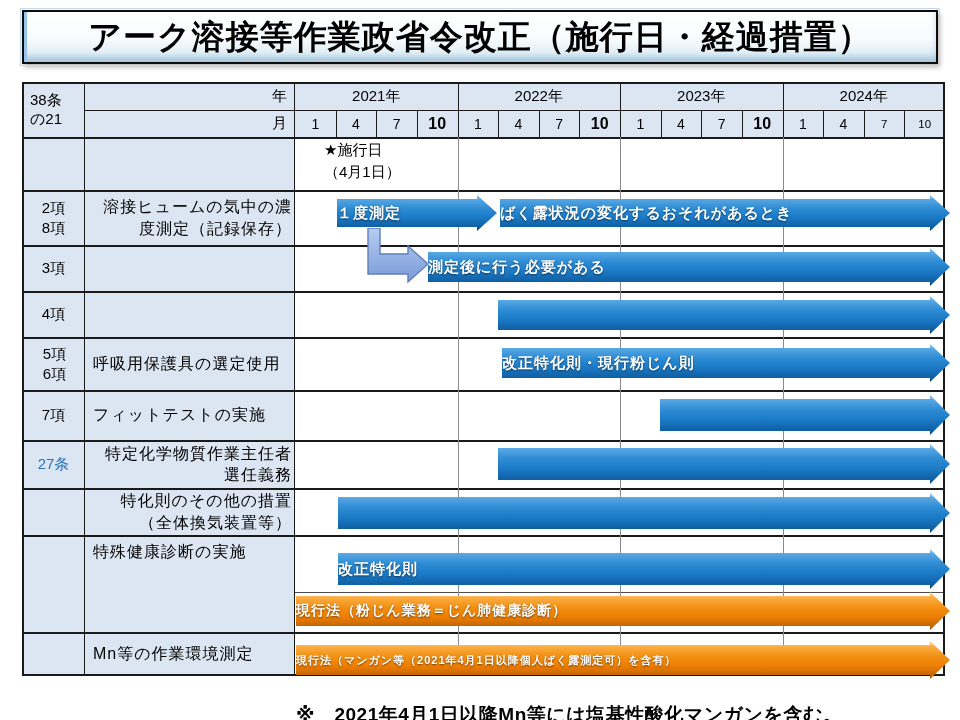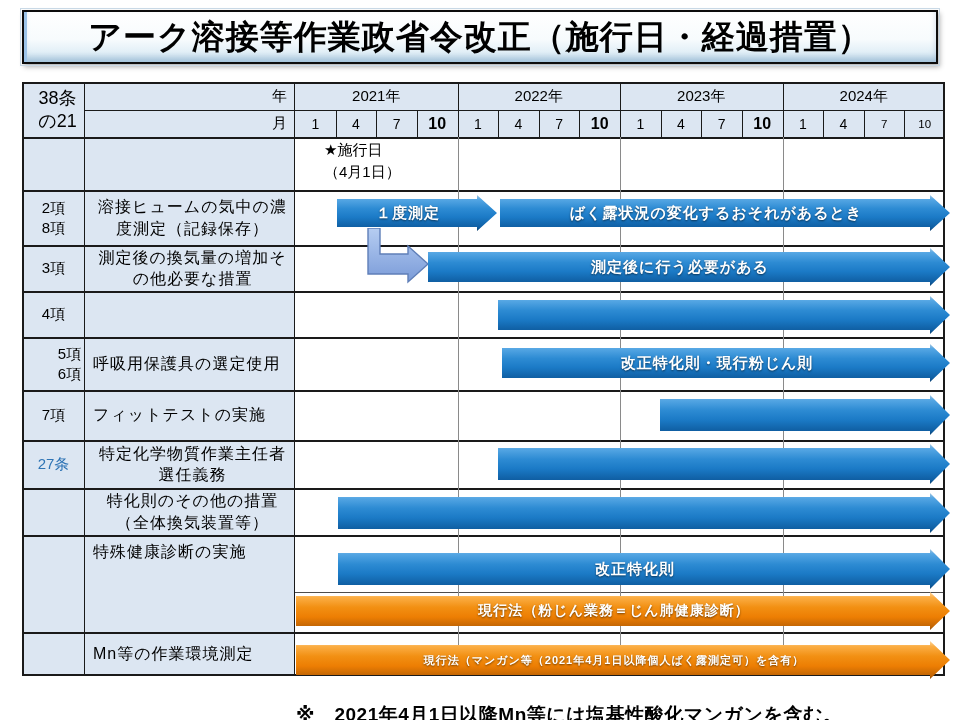--- a/index.html
+++ b/index.html
@@ -10,35 +10,35 @@
     border:2px solid #0c0c0c;box-sizing:border-box;
     background:linear-gradient(180deg,#ffffff 0%,#f7fbfd 55%,#e2eff7 80%,#bfd9e8 100%);
     box-shadow:inset 3px 0 0 #9cc3e8,inset 0 -4px 6px rgba(110,150,190,.35),2px 3px 5px rgba(0,0,0,.3);
     outline:1px solid #c9d9e6;outline-offset:1px;
     display:flex;align-items:center;justify-content:center;}
   #title-bar .t{font-size:33px;font-weight:bold;letter-spacing:1px;}
   
   #gantt{position:absolute;left:22px;top:82px;width:923px;height:594px;}
   .fill{position:absolute;}
   .cell{position:absolute;box-sizing:border-box;display:flex;align-items:center;justify-content:center;}
-  .corner{flex-direction:column;font-size:18px;line-height:1.25;align-items:center;padding-left:8px;}
+  .corner{flex-direction:column;font-size:15px;line-height:1.25;align-items:flex-start;padding-left:8px;}
   .axlab{justify-content:flex-end;padding-right:8px;font-size:15px;}
   .ycell{font-size:15px;}
   .mcell{font-size:14px;}
   .mcell.mb{font-weight:bold;font-size:16px;}
   .mcell.ms{font-size:11.5px;}
   .art{flex-direction:column;font-size:15px;line-height:1.3;}
   .art.blue27{color:#2e74b5;}
-  .desc{justify-content:flex-start;text-align:center;font-size:16px;line-height:1.32;
+  .desc{justify-content:flex-start;text-align:right;font-size:16px;line-height:1.32;
         letter-spacing:1px;padding:2px 2px 2px 7px;}
   .enf{position:absolute;left:302px;top:57px;font-size:15px;line-height:1.45;text-align:left;}
   
   .hl,.vl{position:absolute;}
   
-  .bar{position:absolute;display:flex;align-items:center;justify-content:center;
+  .bar{position:absolute;display:flex;align-items:center;
     clip-path:polygon(0 4px,calc(100% - 20px) 4px,calc(100% - 20px) 0,100% 50%,
                       calc(100% - 20px) 100%,calc(100% - 20px) calc(100% - 4px),0 calc(100% - 4px));
   }
   .bar.blue{background:linear-gradient(180deg,#9fc4e0 1%,#56a7e4 12%,#2d8bd3 38%,#1b7ac6 62%,#0f5ea2 90%,#0b4172 99%);}
   .bar.orange{background:linear-gradient(180deg,#fdd49b 1%,#fbae45 14%,#f29013 40%,#ed7e03 66%,#c06404 92%,#8f4a05 99%);}
   .bar .bl{color:#fff;font-weight:bold;font-size:15px;letter-spacing:1px;
            padding-right:18px;text-shadow:0 1px 2px rgba(0,0,0,.55);white-space:nowrap;}
   
   #footnote{position:absolute;left:296px;top:686px;font-size:19px;font-weight:bold;letter-spacing:.5px;margin-top:16px;}
 </style>
@@ -131,27 +131,26 @@
 
     <div class="cell art" style="left:0;top:108px;width:63px;height:55px">
       <span>2項</span>
         <span>8項</span>
       </div>
     <div class="cell desc" style="left:64px;top:108px;width:208px;height:55px">溶接ヒュームの気中の濃度測定（記録保存）</div>
 
     <div class="cell art" style="left:0;top:163px;width:63px;height:46px">
       <span>3項</span>
       </div>
-    <div class="cell desc" style="left:64px;top:163px;width:208px;height:46px">測定後の換気量の増加その他必要な措置</div>
 
     <div class="cell art" style="left:0;top:209px;width:63px;height:46px">
       <span>4項</span>
       </div>
 
-    <div class="cell art" style="left:16px;top:255px;width:63px;height:53px">
+    <div class="cell art" style="left:1px;top:255px;width:63px;height:53px">
       <span>5項</span>
         <span>6項</span>
       </div>
     <div class="cell desc" style="left:64px;top:255px;width:208px;height:53px">呼吸用保護具の選定使用</div>
 
     <div class="cell art" style="left:0;top:308px;width:63px;height:50px">
       <span>7項</span>
       </div>
     <div class="cell desc" style="left:64px;top:308px;width:208px;height:50px">フィットテストの実施</div>
 

